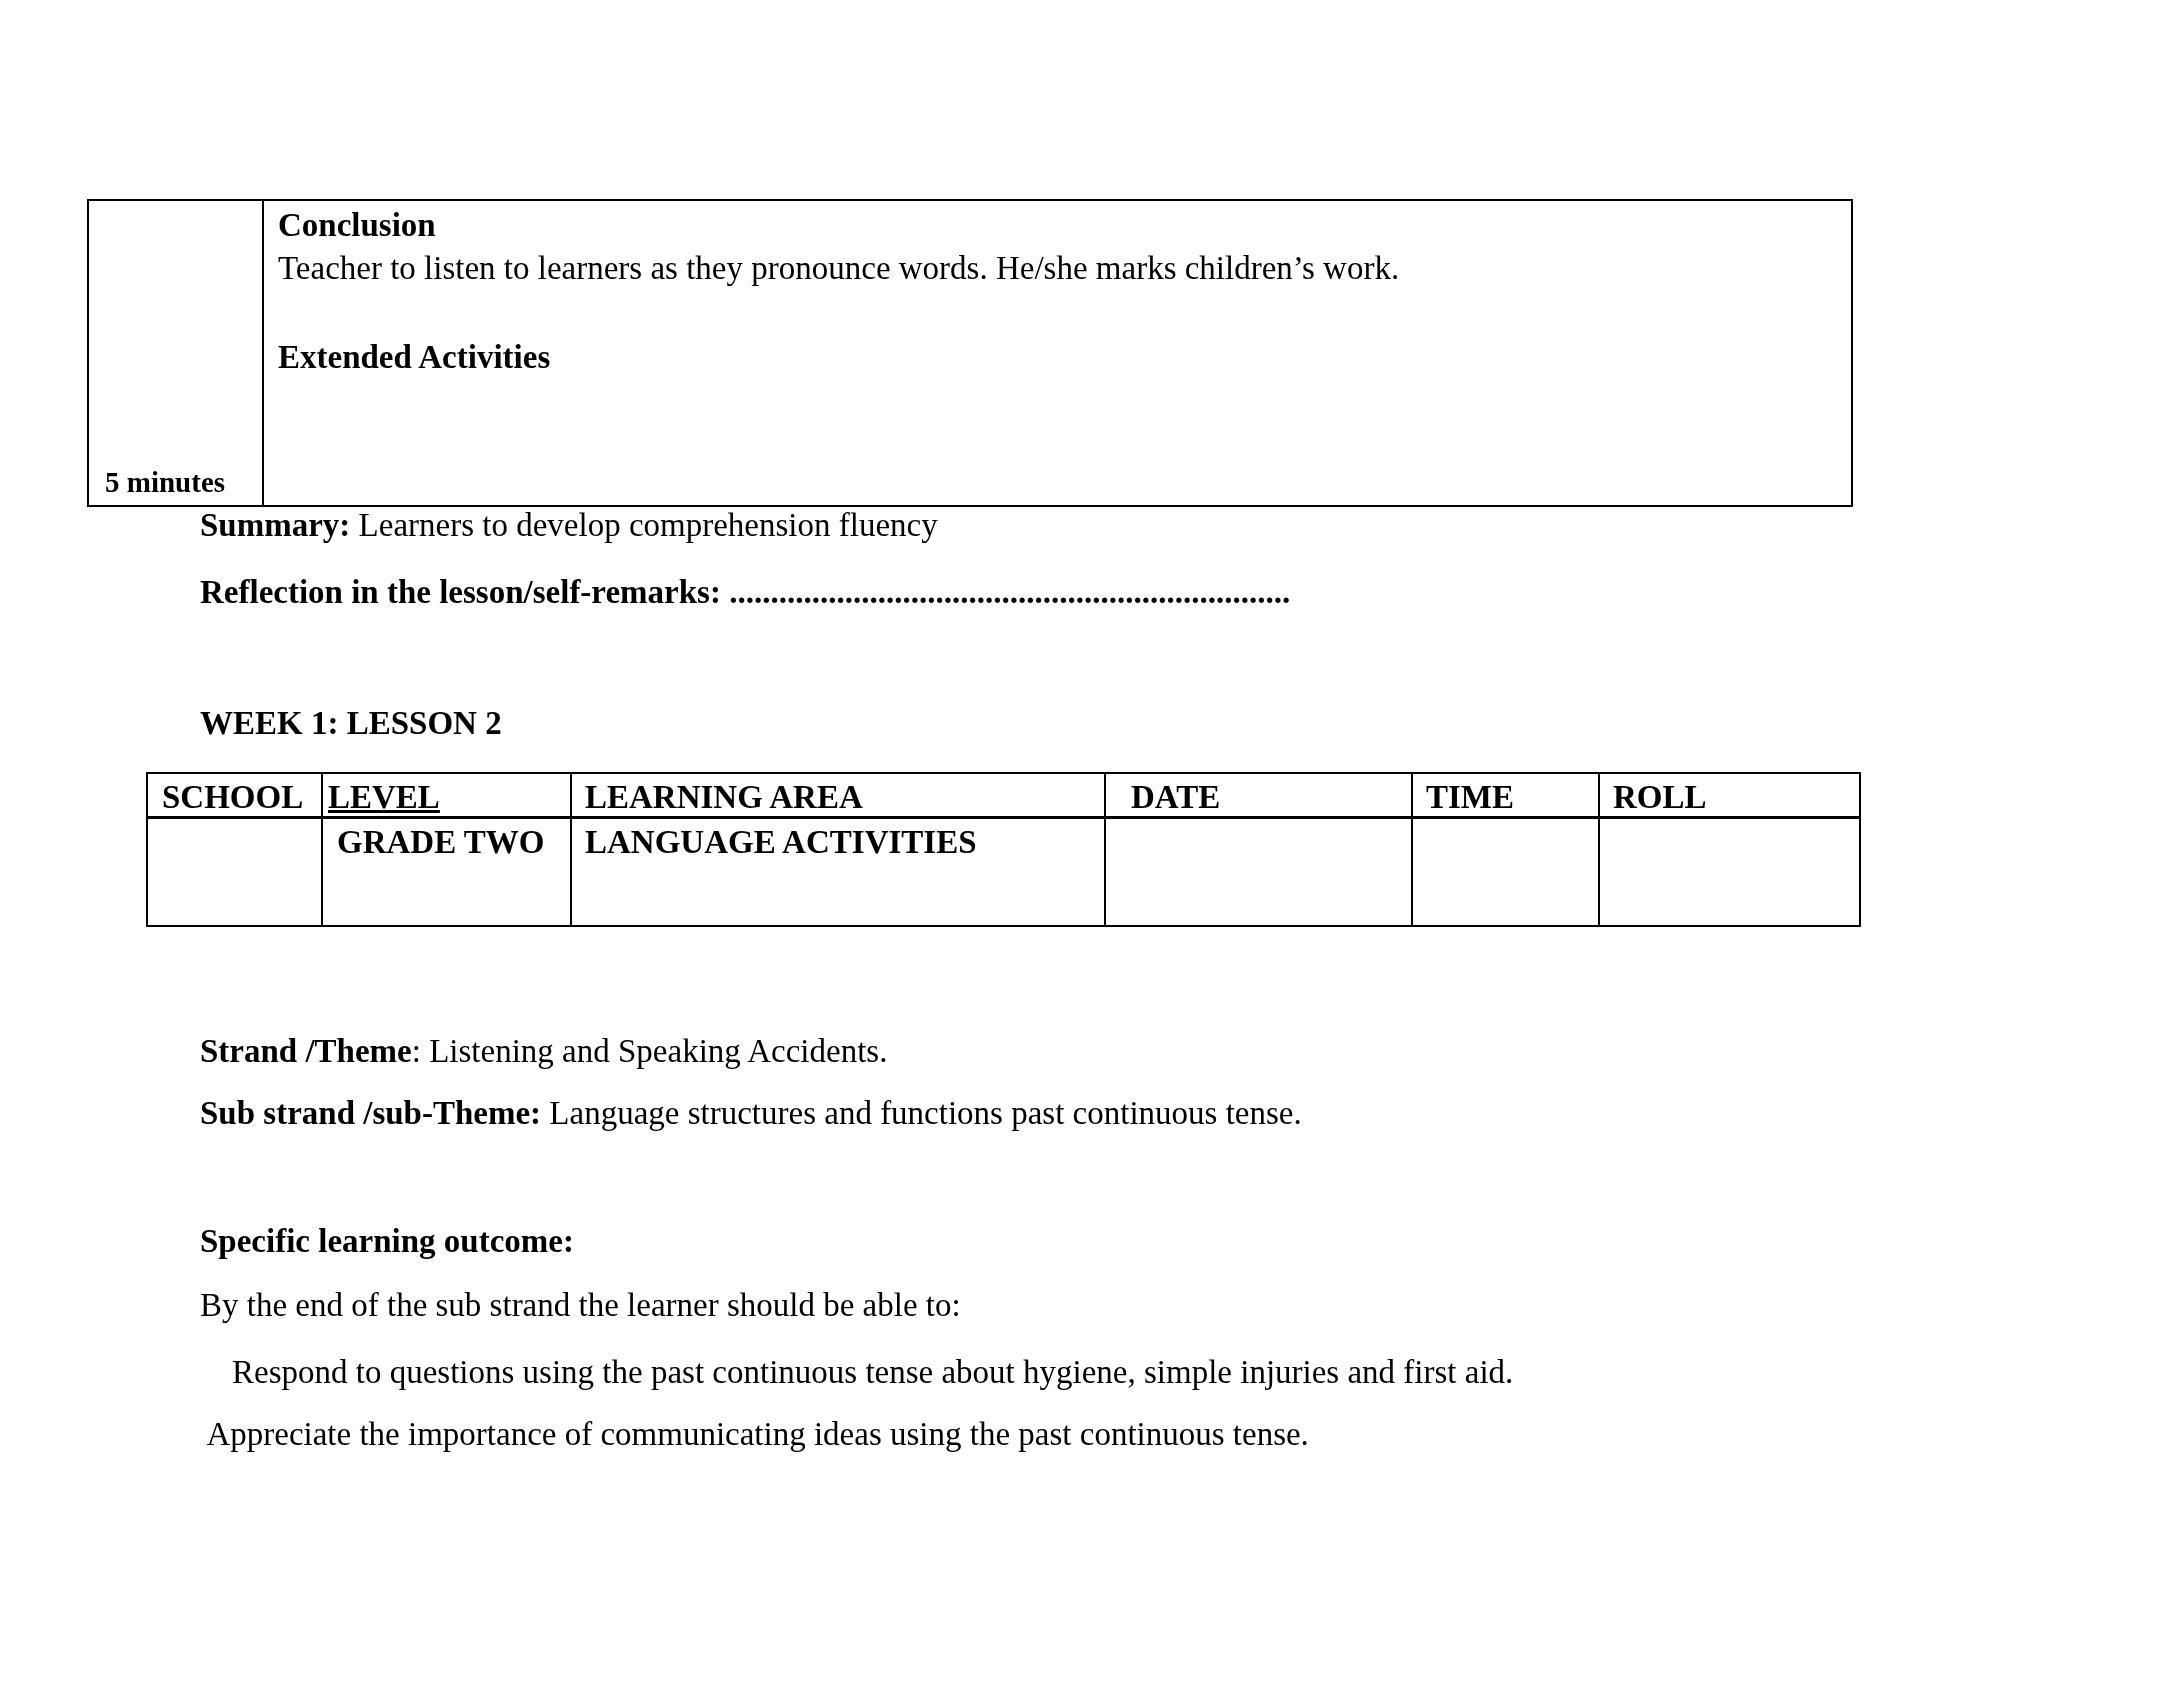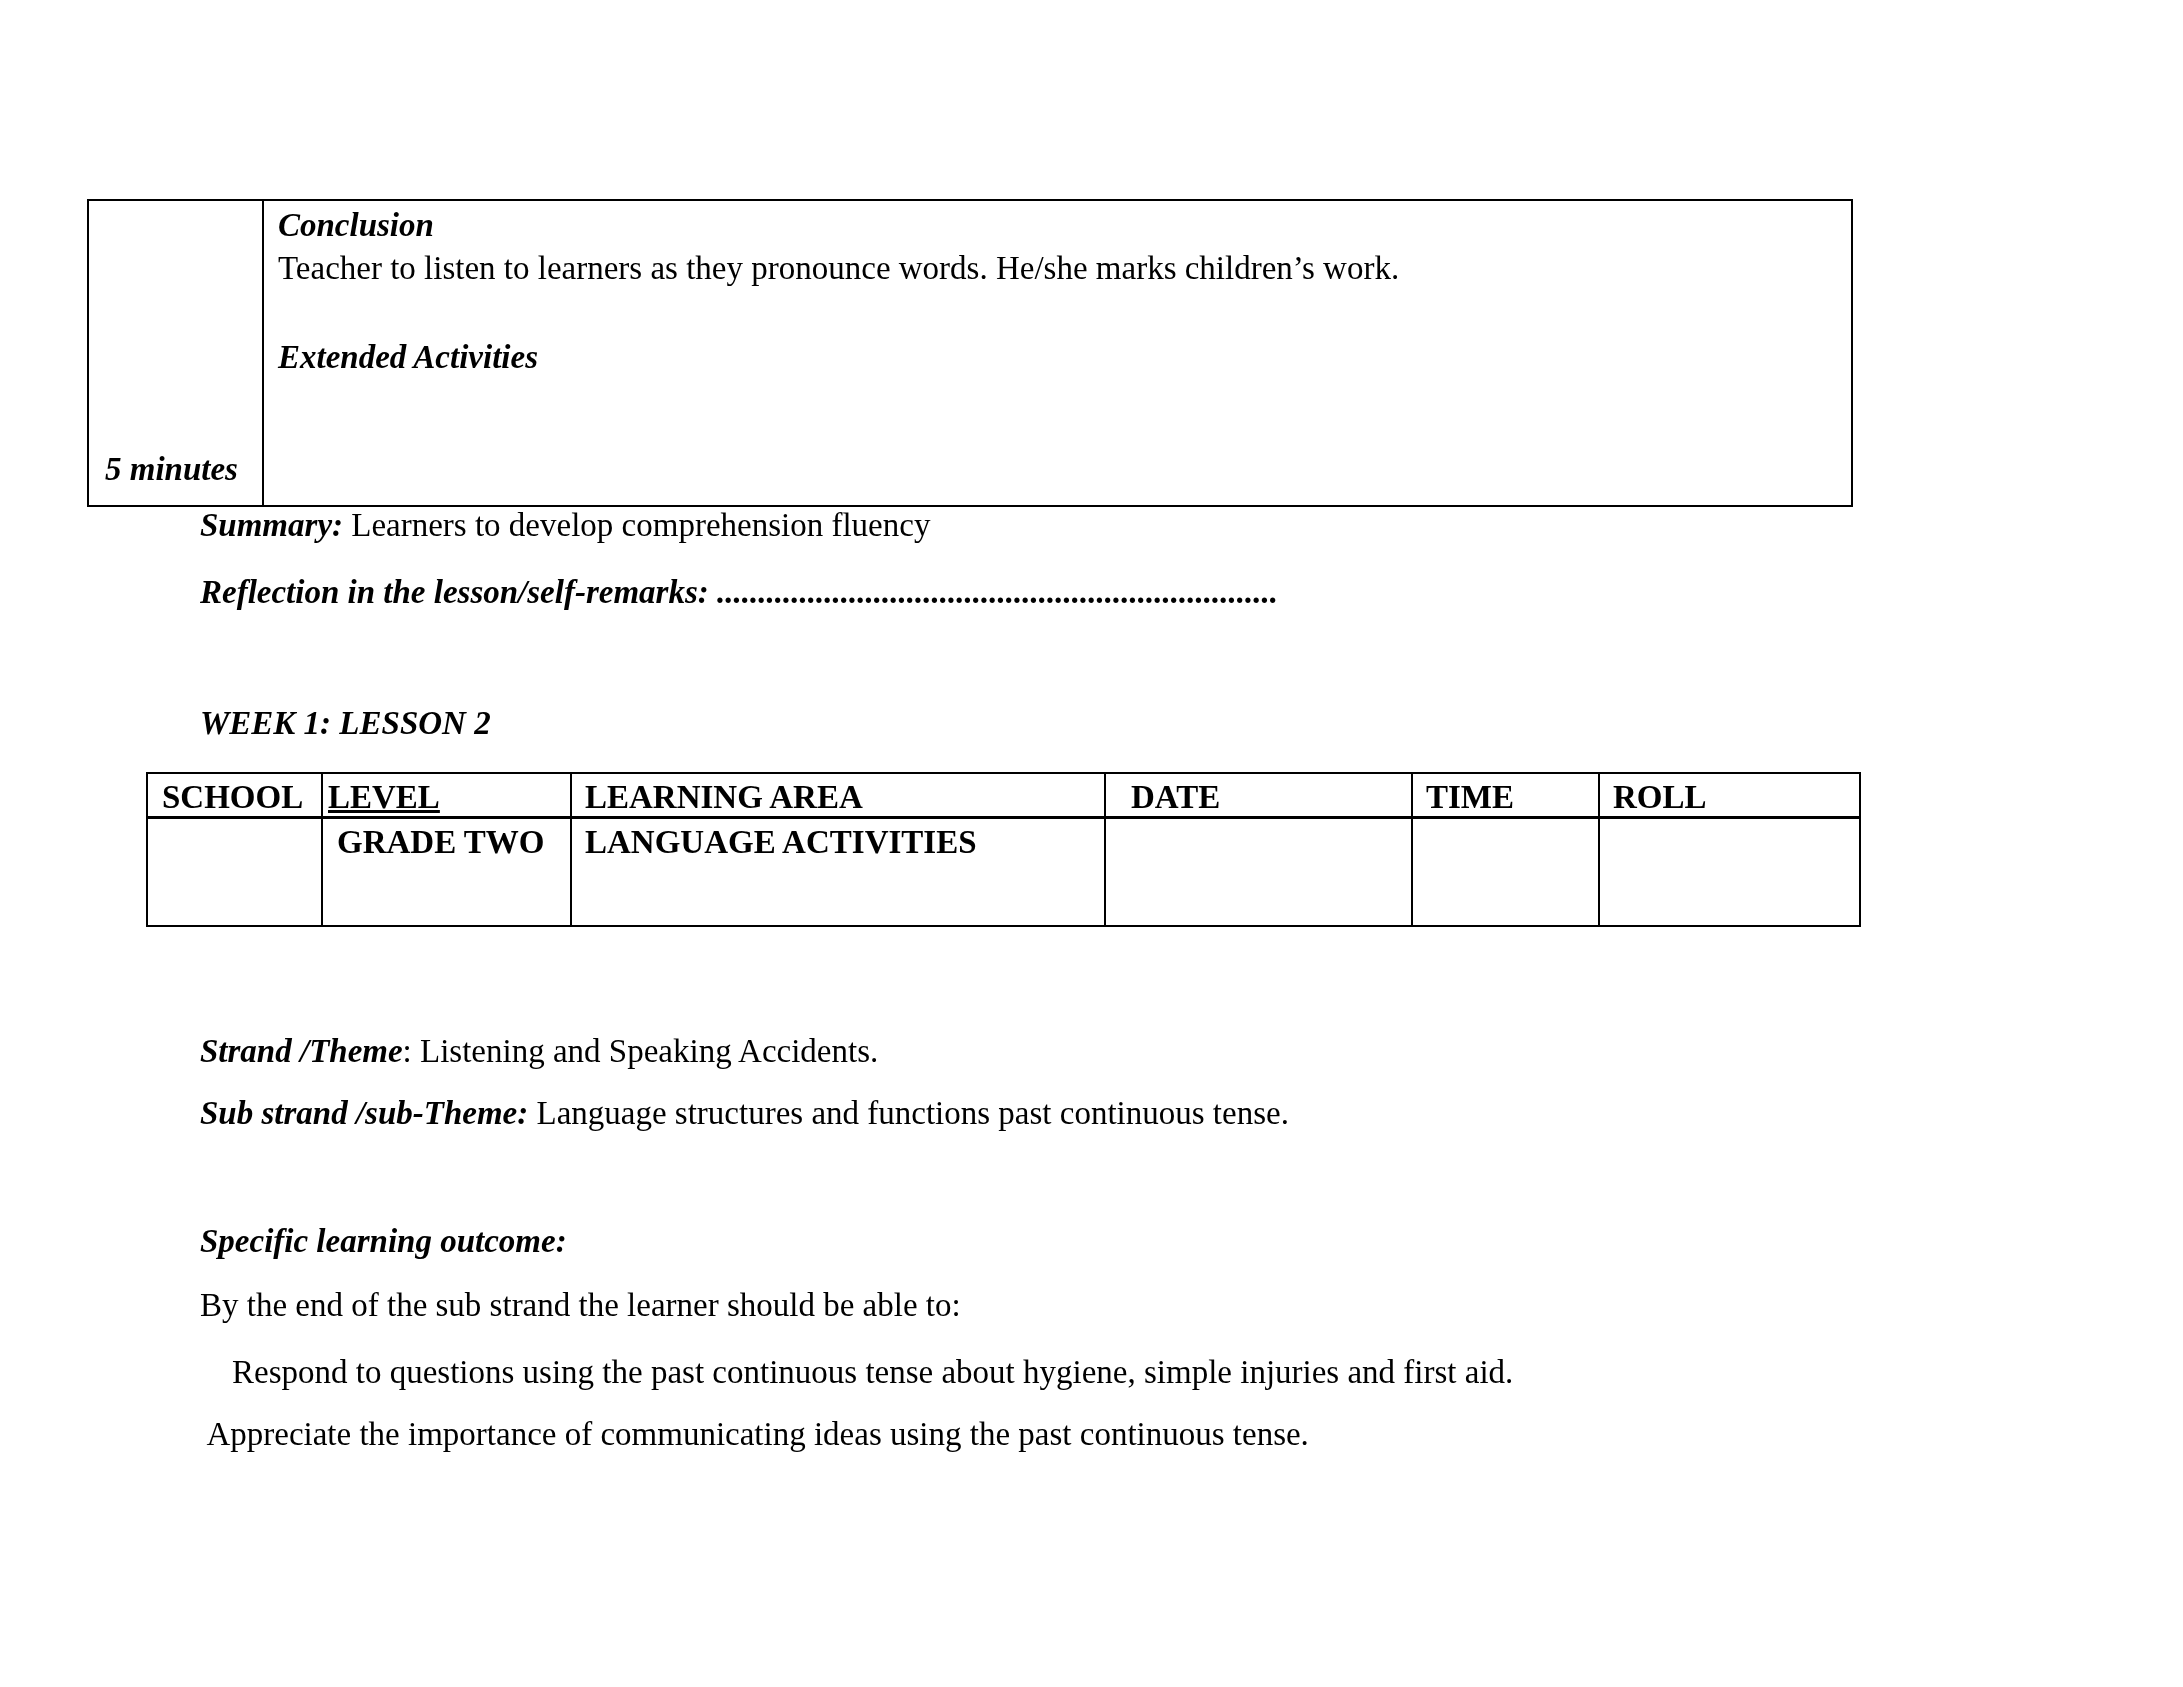--- a/index.html
+++ b/index.html
@@ -10,21 +10,21 @@
     body {
       width: 2183px;
       height: 1687px;
       position: relative;
       overflow: hidden;
       font-family: "Liberation Serif", "DejaVu Serif", serif;
       font-size: 33px;
       color: #000000;
     }
     .abs { position: absolute; white-space: pre; line-height: 1; }
-    b, .bold { font-weight: bold; font-style: italic; }
+    b, .bold { font-weight: bold; }
 
     
     .t1 {
       position: absolute;
       left: 87px;
       top: 199px;
       width: 1766px;
       height: 308px;
       border: 2.6px solid #000;
       box-sizing: border-box;
@@ -69,21 +69,21 @@
       font-weight: bold;
     }
     .dots { letter-spacing: 0px; }
   </style>
 </head>
 <body>
 
 <div class="t1">
   <div class="t1-divider"></div>
 
-  <span class="cell-text bold" style="left:16px; top:252px; font-size:33px;">5 minutes</span>
+  <span class="cell-text bold" style="left:16px; top:267px; font-size:29px;">5 minutes</span>
 
   <span class="cell-text bold" style="left:189px; top:8px;">Conclusion</span>
   <span class="cell-text" style="left:189px; top:51px;">Teacher to listen to learners as they pronounce words. He/she marks children’s work.</span>
 
   <span class="cell-text bold" style="left:189px; top:140px;">Extended Activities</span>
 </div>
 
 <div class="abs" style="left:200px; top:509px;"><span class="bold">Summary:</span><span> Learners to develop comprehension fluency</span></div>
 
 <div class="abs bold" style="left:200px; top:576px;"><span>Reflection in the lesson/self-remarks: </span><span class="dots">....................................................................</span></div>

